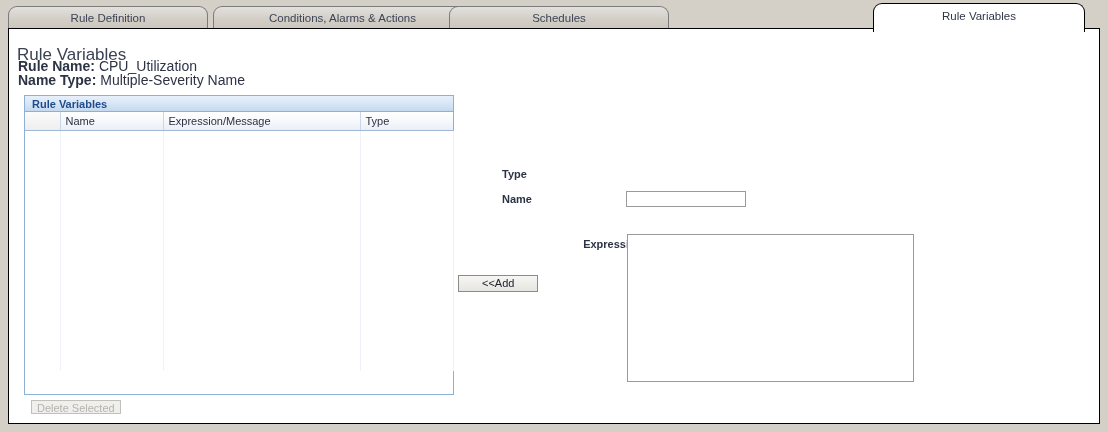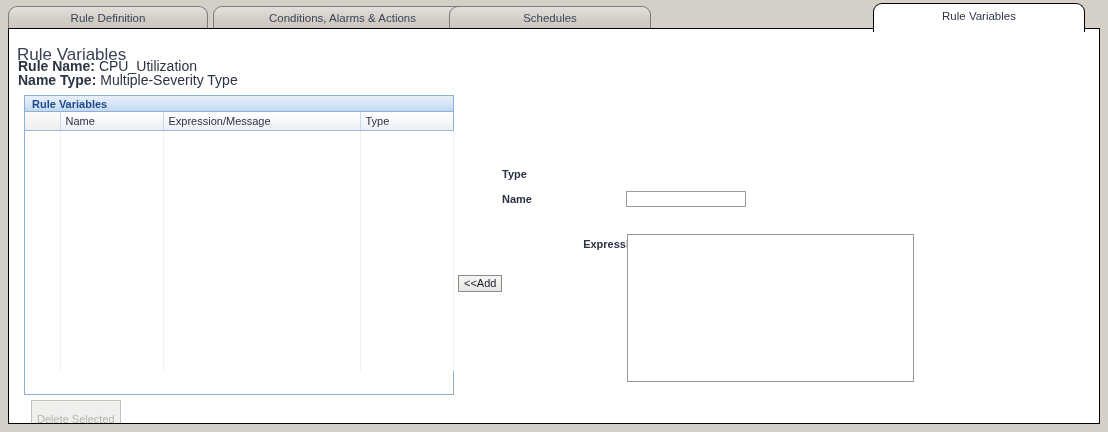--- a/index.html
+++ b/index.html
@@ -150,21 +150,21 @@
     color: #2b3142;
   }
 
   
   #delete-selected-button {
     position: absolute;
     left: 22px;
     top: 371px;
     height: 14px;
     box-sizing: border-box;
-    padding: 11px 5px;
+    padding: 0 5px;
     background: #efefed;
     border: 1px solid #c2c0ba;
     font-family: "Liberation Sans", sans-serif;
     font-size: 11px;
     color: #b5b3ac;
     line-height: 15px;
     cursor: default;
     white-space: nowrap;
   }
 
@@ -267,21 +267,21 @@
     outline: none;
   }
 
   
   #add-button {
     position: absolute;
     left: 19px;
     top: 180px;
     height: 17px;
     box-sizing: border-box;
-    padding: 0 5px;
+    padding: 0 23px;
     background: linear-gradient(to bottom, #f6f6f4 0%, #e6e5e1 100%);
     border: 1px solid #8b8b8b;
     font-family: "Liberation Sans", sans-serif;
     font-size: 11px;
     color: #223;
     line-height: 15px;
     cursor: pointer;
     white-space: nowrap;
   }
 </style>
@@ -290,39 +290,39 @@
 
 <div id="app">
 
   <div id="tab-strip">
     <div class="tab" style="left: 0px; width: 200px;">
       <span>Rule Definition</span>
     </div>
     <div class="tab" style="left: 205px; width: 259px;">
       <span>Conditions, Alarms &amp; Actions</span>
     </div>
-    <div class="tab" style="left: 441px; width: 202px;">
+    <div class="tab" style="left: 441px; width: 220px;">
       <span>Schedules</span>
     </div>
     <div class="tab active" style="left: 865px; width: 212px;">
       <span>Rule Variables</span>
     </div>
   </div>
 
   <div id="content-panel">
 
     <h1 id="page-title">Rule Variables</h1>
 
     <div class="meta-line" id="meta-rule-name">
       <b>Rule Name:</b>
       <span class="meta-val">CPU_Utilization</span>
     </div>
     <div class="meta-line" id="meta-rule-type">
       <b>Name Type:</b>
-      <span class="meta-val">Multiple-Severity Type</span>
+      <span class="meta-val">Multiple-Severity Name</span>
     </div>
 
     <div id="table-panel">
       <div id="table-panel-header">Rule Variables</div>
       <table id="rv-table">
         <colgroup>
           <col style="width:35px">
           <col style="width:103px">
           <col style="width:197px">
           <col style="width:93px">

